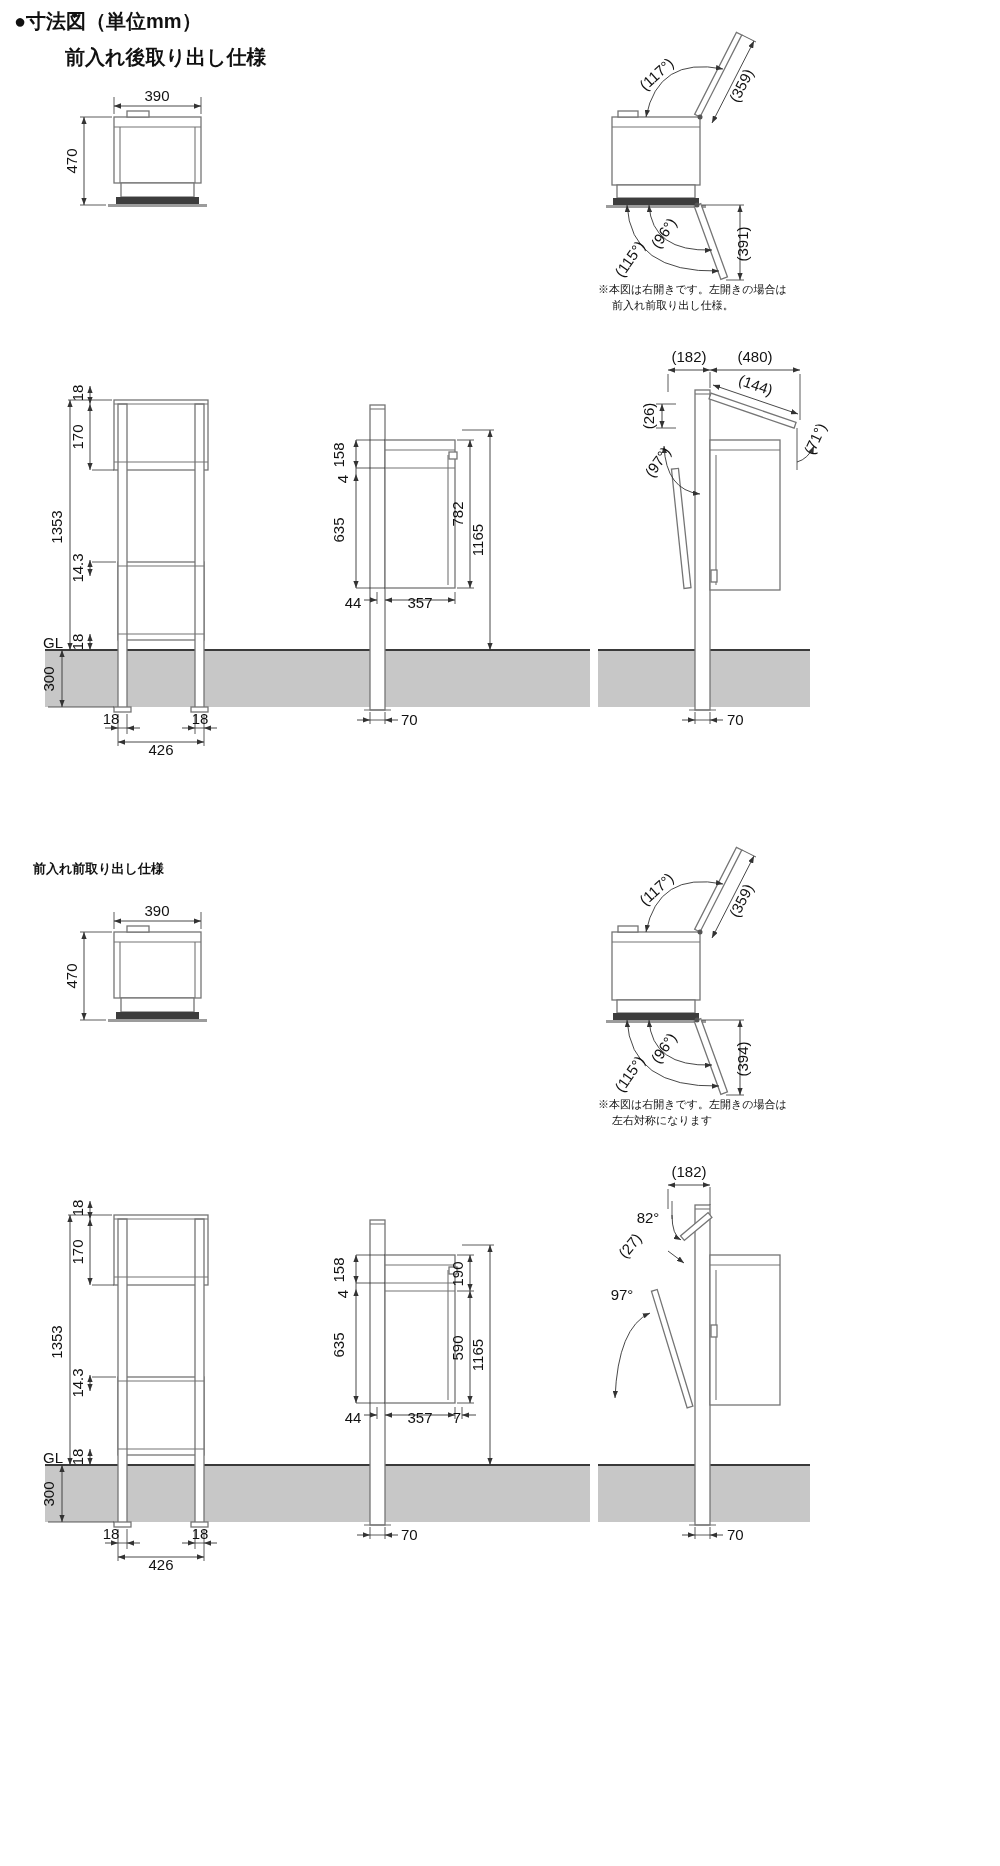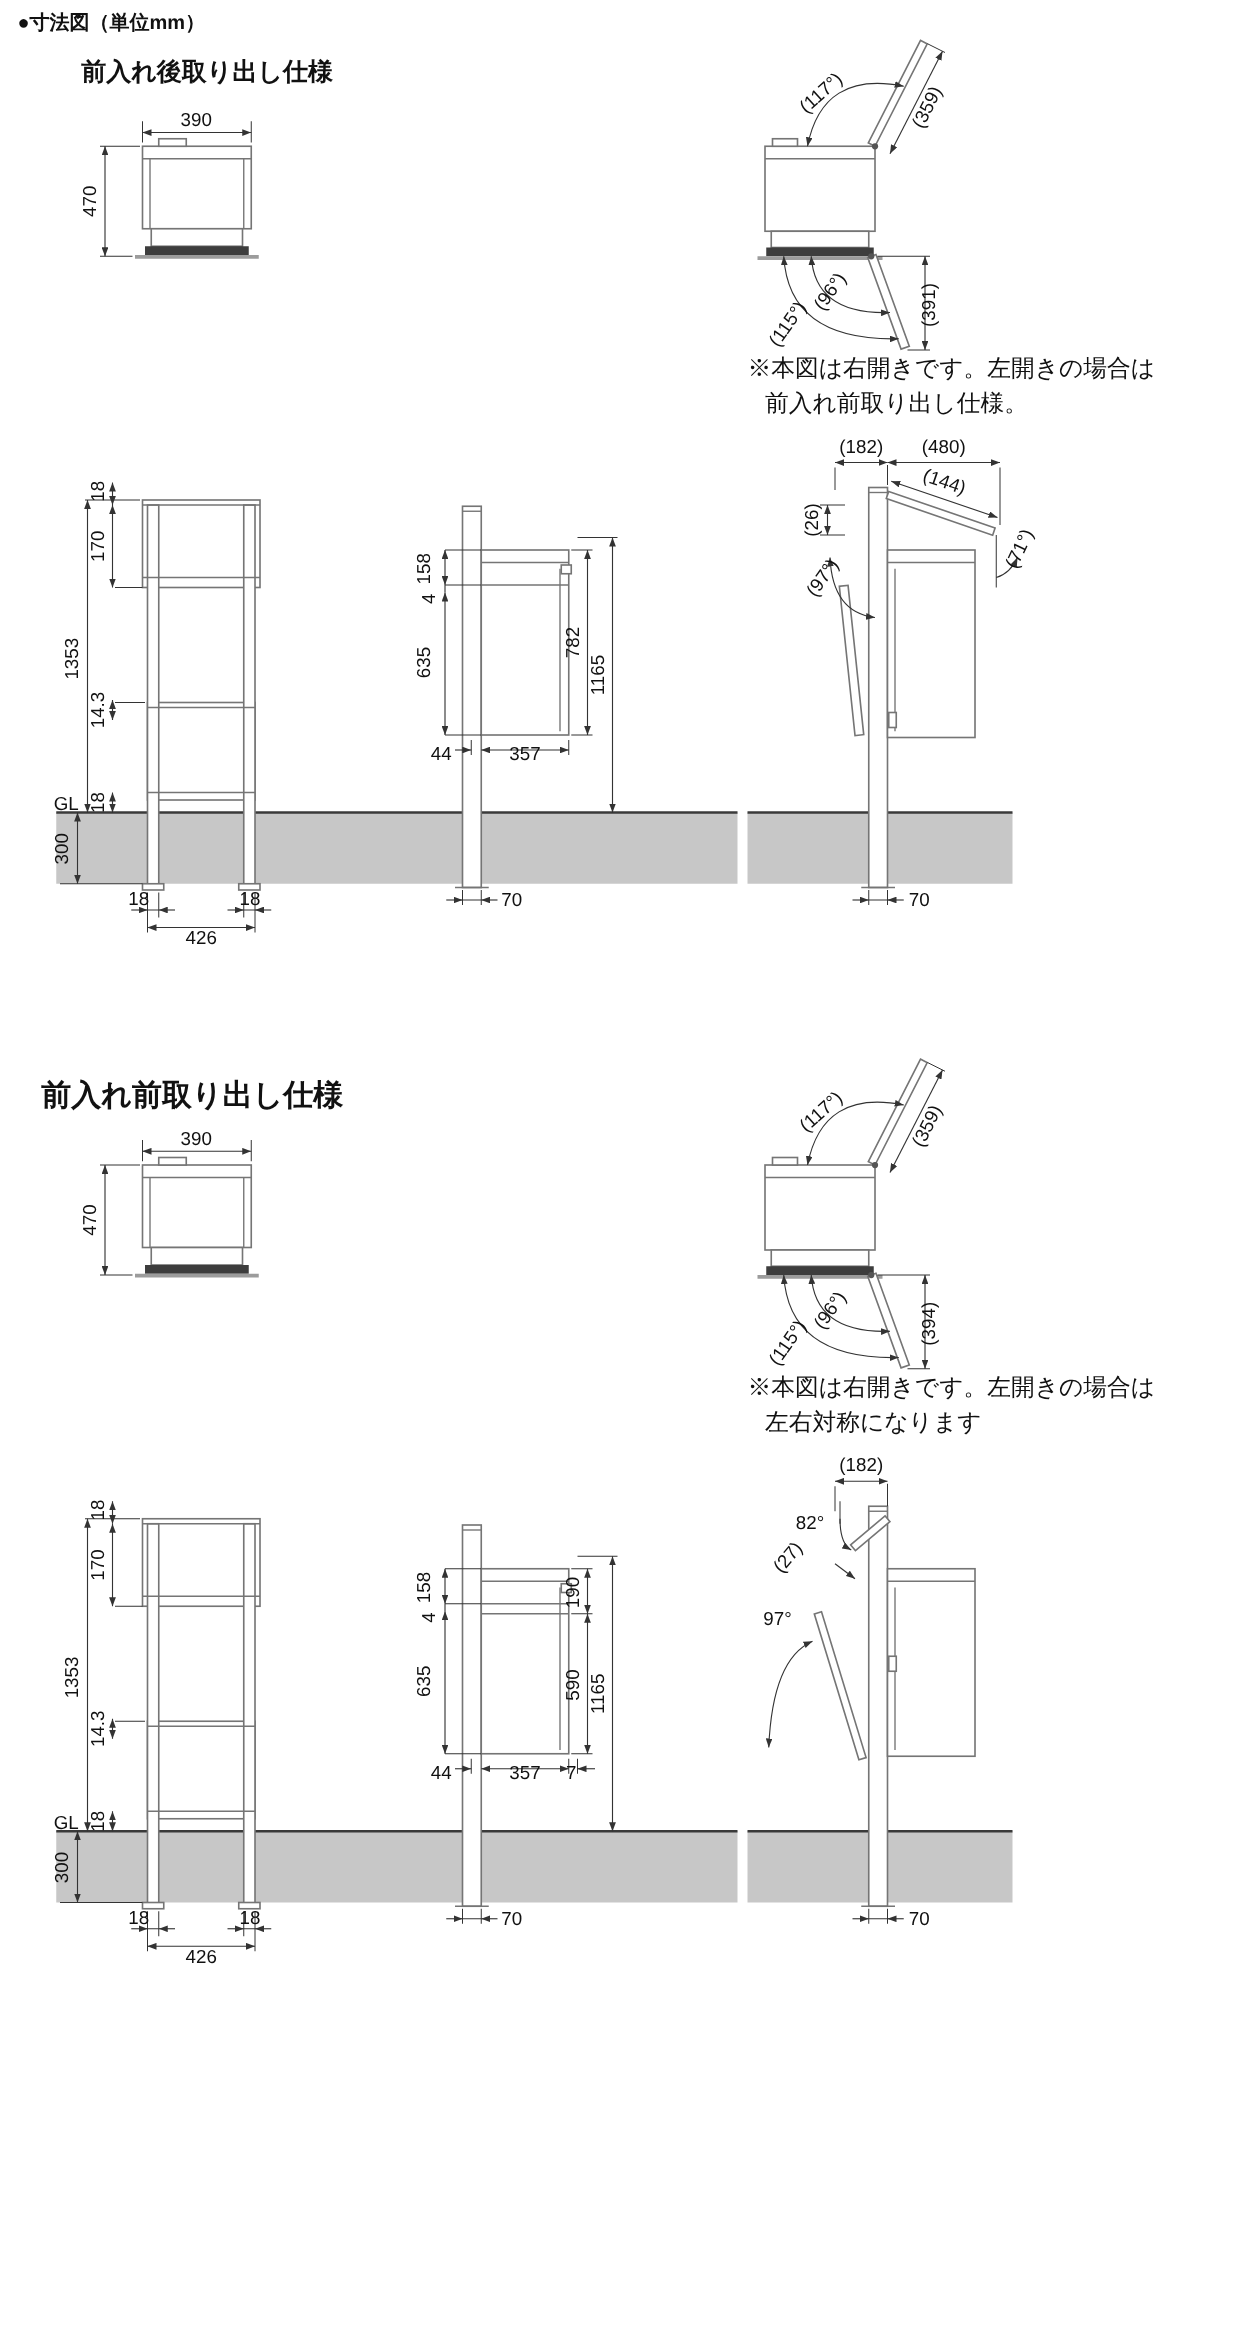--- a/index.html
+++ b/index.html
@@ -1,44 +1,44 @@
 <!DOCTYPE html>
 <html><head>
 <meta charset="utf-8">
 <style>
   html,body{margin:0;padding:0;background:#fff;}
   .page{position:relative;width:1000px;height:1866px;background:#fff;overflow:hidden;
         font-family:"Liberation Sans",sans-serif;color:#111;}
   .hdr{position:absolute;font-weight:bold;color:#111;white-space:nowrap;}
-  .note{position:absolute;font-size:19px;line-height:1.45;color:#111;white-space:nowrap;}
+  .note{position:absolute;font-size:11px;line-height:1.45;color:#111;white-space:nowrap;}
   .note .l2{padding-left:14px;}
   svg{position:absolute;left:0;top:0;}
   .t{font-family:"Liberation Sans",sans-serif;font-size:15px;fill:#111;text-anchor:middle;}
   .ts{text-anchor:start;}
   .e{stroke:#333;stroke-width:.8;fill:none;}
   .d{stroke:#333;stroke-width:.9;fill:none;}
   .p{fill:#fff;stroke:#757575;stroke-width:1.3;}
   .pl{stroke:#757575;stroke-width:1.1;fill:none;}
   .dk{fill:#3d3d3d;stroke:none;}
   .gy{fill:#9c9c9c;stroke:none;}
   .gnd{fill:#c7c7c7;stroke:none;}
   .gl{stroke:#3a3a3a;stroke-width:2;fill:none;}
 </style>
 </head>
 <body>
 
 <div class="page">
 
-  <div class="hdr" style="left:14px;top:8px;font-size:16px;">●寸法図（単位mm）</div>
+  <div class="hdr" style="left:14px;top:8px;font-size:20px;">●寸法図（単位mm）</div>
   <div class="hdr" style="left:33px;top:44px;font-size:20px;margin-left:32px;">前入れ後取り出し仕様</div>
   <div class="note" style="left:598px;top:282px;">
     <div class="l1">※本図は右開きです。左開きの場合は</div>
     <div class="l2">前入れ前取り出し仕様。</div>
   </div>
-  <div class="hdr" style="left:33px;top:860px;font-size:24px;">前入れ前取り出し仕様</div>
+  <div class="hdr" style="left:33px;top:860px;font-size:13px;">前入れ前取り出し仕様</div>
   <div class="note" style="left:598px;top:1097px;">
     <div class="l1">※本図は右開きです。左開きの場合は</div>
     <div class="l2">左右対称になります</div>
   </div>
 
   <svg width="1000" height="1866" viewBox="0 0 1000 1866">
     <defs>
       <marker id="arr" markerWidth="8" markerHeight="6" refX="8" refY="3" orient="auto-start-reverse">
         <path d="M0,0 L8,3 L0,6 Z" fill="#333"></path>
       </marker>

